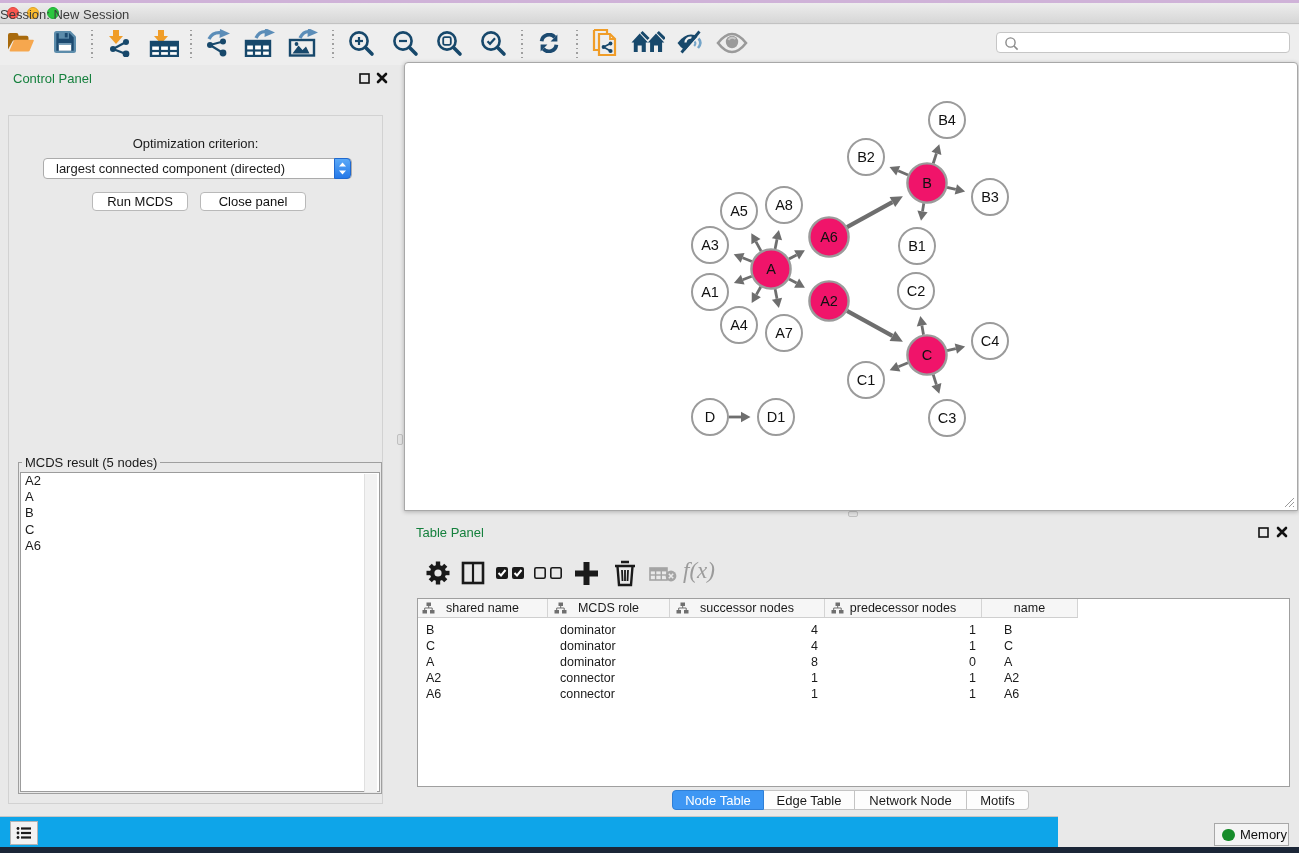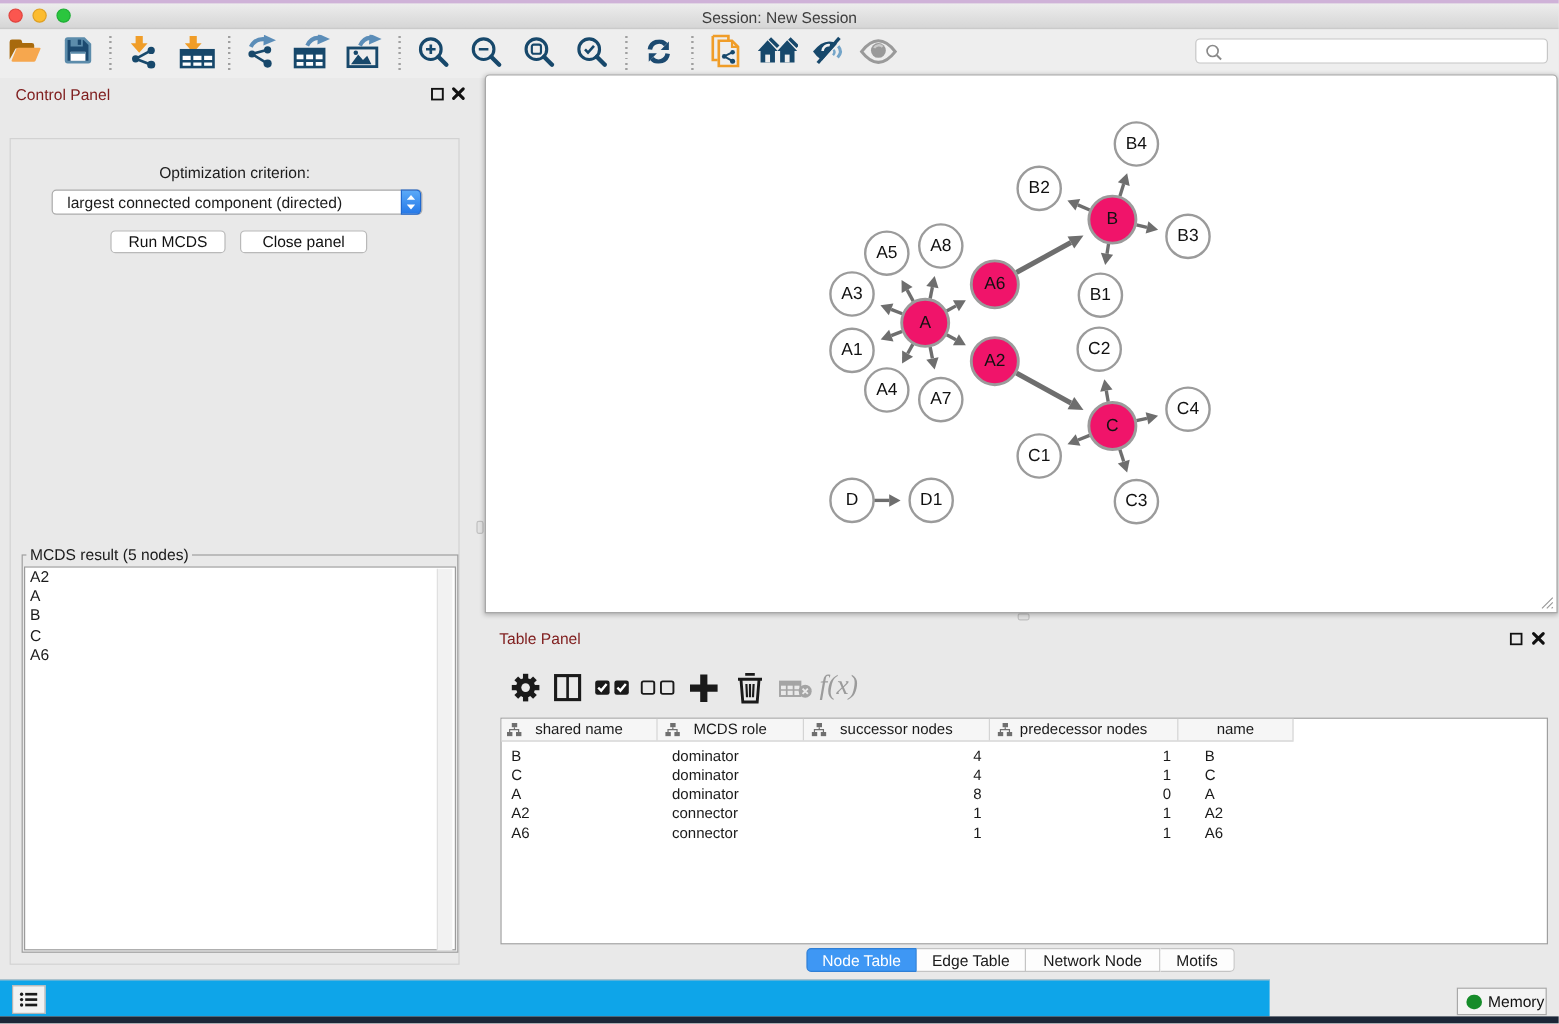--- a/index.html
+++ b/index.html
@@ -1,25 +1,25 @@
 <!DOCTYPE html>
 <html><head><meta charset="utf-8">
 <style>
   * { margin:0; padding:0; box-sizing:border-box; }
   html,body { width:1299px; height:853px; overflow:hidden; }
   body { font-family:"Liberation Sans", sans-serif; background:#e9e9e9; position:relative; color:#1a1a1a; }
   .abs { position:absolute; }
   .purple { left:0; top:0; width:1299px; height:3px; background:#cfb2d8; }
   .titlebar { left:0; top:3px; width:1299px; height:21px; background:linear-gradient(#ededed,#d6d6d6); border-bottom:1px solid #c2c2c2; }
   .tl { position:absolute; width:12px; height:12px; border-radius:50%; top:4px; }
-  .title { position:absolute; width:100%; text-align:center; top:4px; font-size:13px; color:#3c3c3c; }
+  .title { position:absolute; width:100%; top:4px; font-size:13px; color:#3c3c3c; }
   .toolbar { left:0; top:25px; width:1299px; height:40px; background:#eeeeee; }
   .tsep { position:absolute; top:5px; height:30px; width:1.5px; background:repeating-linear-gradient(#9f9f9f 0 1.5px, transparent 1.5px 4.5px); }
   .searchbox { position:absolute; left:996px; top:7px; width:294px; height:21px; background:#fff; border:1px solid #c6c6c6; border-radius:4px; }
-  .dockhead { font-size:13px; color:#7f1d1d; }
+  .dockhead { font-size:13px; color:#15803d; }
   
   .tabs { position:absolute; display:flex; height:20px; font-size:13px; }
   .tab { background:#fdfdfd; border:1px solid #c4c4c4; border-left:none; padding:0 12px; line-height:19px; text-align:center; color:#1a1a1a; }
   .tab.first { border-left:1px solid #c4c4c4; border-radius:4px 0 0 4px; }
   .tab.last { border-radius:0 4px 4px 0; }
   .tab.sel { background:#3e97f4; color:#fff; border-color:#2f7fd6; }
   .panelbody { position:absolute; background:#e9e9e9; border:1px solid #d2d2d2; }
   .btn { position:absolute; background:#fff; border:1px solid #b9b9b9; border-radius:4px; font-size:13px; text-align:center; color:#111; }
   .grouplbl { position:absolute; font-size:13px; background:#e9e9e9; padding:0 3px; }
   .mcdslist { position:absolute; background:#fff; border:1px solid #9c9c9c; }

